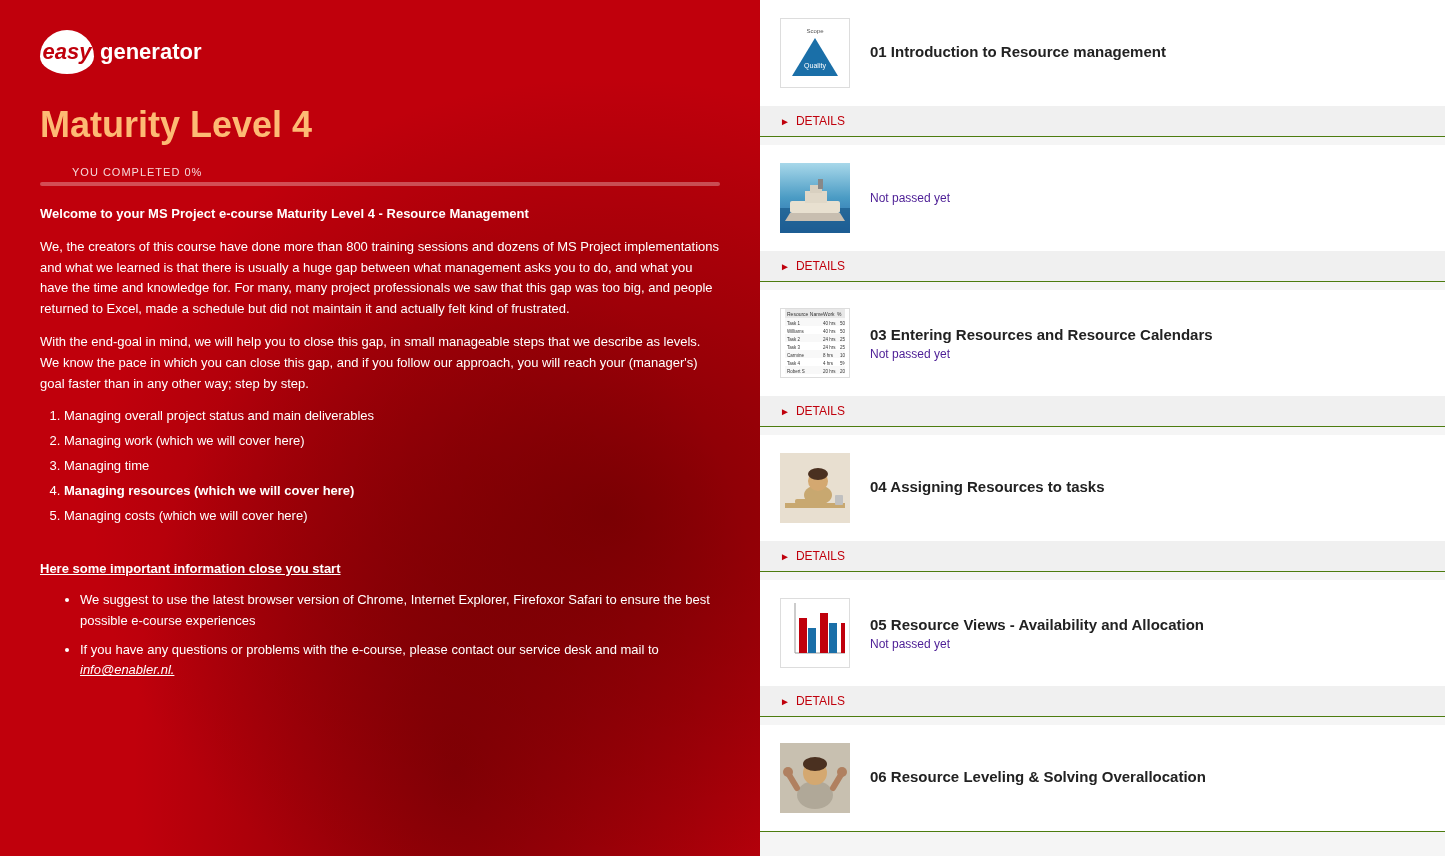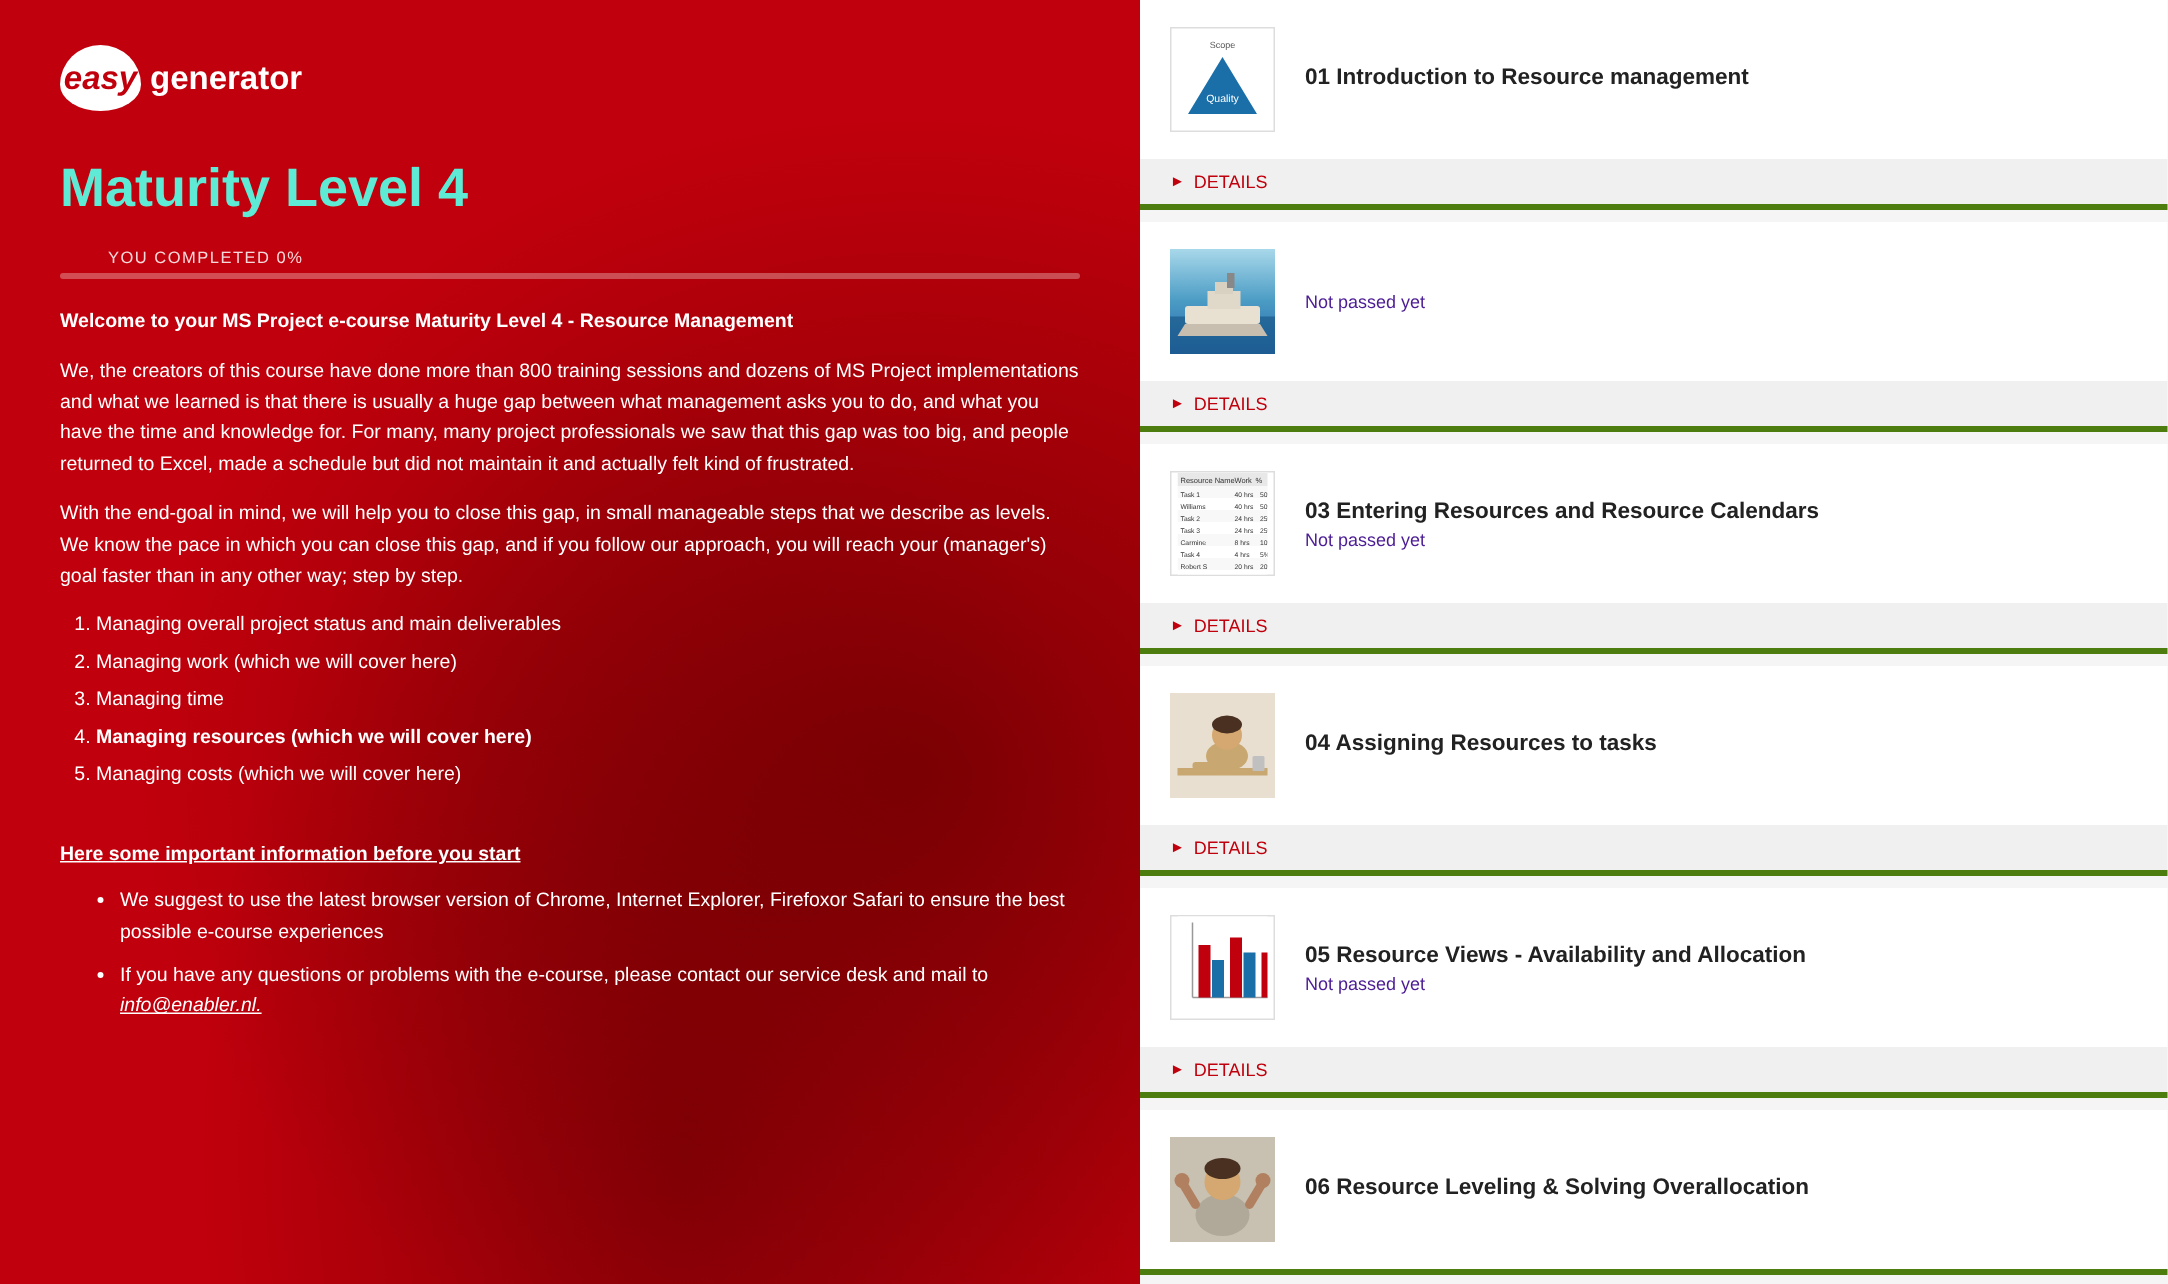--- a/index.html
+++ b/index.html
@@ -52,21 +52,21 @@
       font-size: 22px;
       font-weight: 400;
       color: white;
       letter-spacing: 0;
     }
     .logo-text strong { font-weight: 700; }
 
     .page-title {
       font-size: 36px;
       font-weight: 700;
-      color: #5eead4;
+      color: #fdba74;
       margin-bottom: 20px;
       position: relative;
       z-index: 1;
     }
     .progress-area {
       position: relative;
       z-index: 1;
       margin-bottom: 18px;
     }
     .progress-label {
@@ -135,21 +135,21 @@
 
     
     .right-panel {
       flex: 1;
       background: #f5f5f5;
       overflow-y: auto;
       padding: 0;
     }
     .course-item {
       background: white;
-      border-bottom: 4px solid #4d7c0f;
+      border-bottom: 1px solid #4d7c0f;
       margin-bottom: 8px;
     }
     .course-item-main {
       display: flex;
       align-items: center;
       padding: 18px 20px;
       min-height: 90px;
     }
     .course-thumbnail {
       width: 70px;
@@ -269,21 +269,21 @@
     <p>We, the creators of this course have done more than 800 training sessions and dozens of MS Project implementations and what we learned is that there is usually a huge gap between what management asks you to do, and what you have the time and knowledge for. For many, many project professionals we saw that this gap was too big, and people returned to Excel, made a schedule but did not maintain it and actually felt kind of frustrated.</p>
     <p>With the end-goal in mind,  we will help you to close this gap, in small manageable  steps that we describe as levels. We know the pace in which you can close this gap, and if you follow our approach, you will reach your (manager's) goal faster than in any other way; step by step.</p>
     <ol>
       <li>Managing overall project status and main deliverables</li>
       <li>Managing work (which we will cover here)</li>
       <li>Managing time</li>
       <li><strong>Managing resources  (which we will cover here)</strong></li>
       <li>Managing costs (which we will cover here)</li>
     </ol>
     <br>
-    <span class="important-link">Here some important information before you start</span>
+    <span class="important-link">Here some important information close you start</span>
     <ul>
       <li>We suggest to use the latest browser version of Chrome, Internet Explorer, Firefoxor Safari to ensure the best possible e-course experiences</li>
       <li>If you have any questions or problems with the e-course, please contact our service desk and mail to <span class="email-link">info@enabler.nl.</span></li>
     </ul>
   </div>
 </div>
 
 <div class="right-panel">
 
   <div class="course-item">

